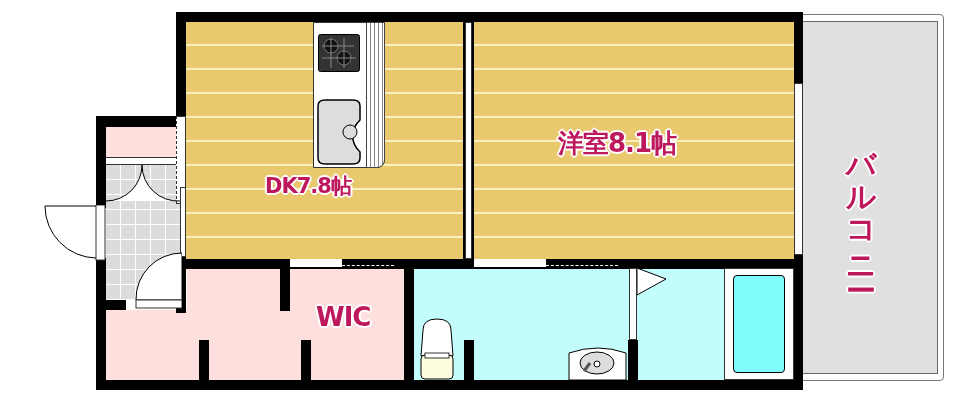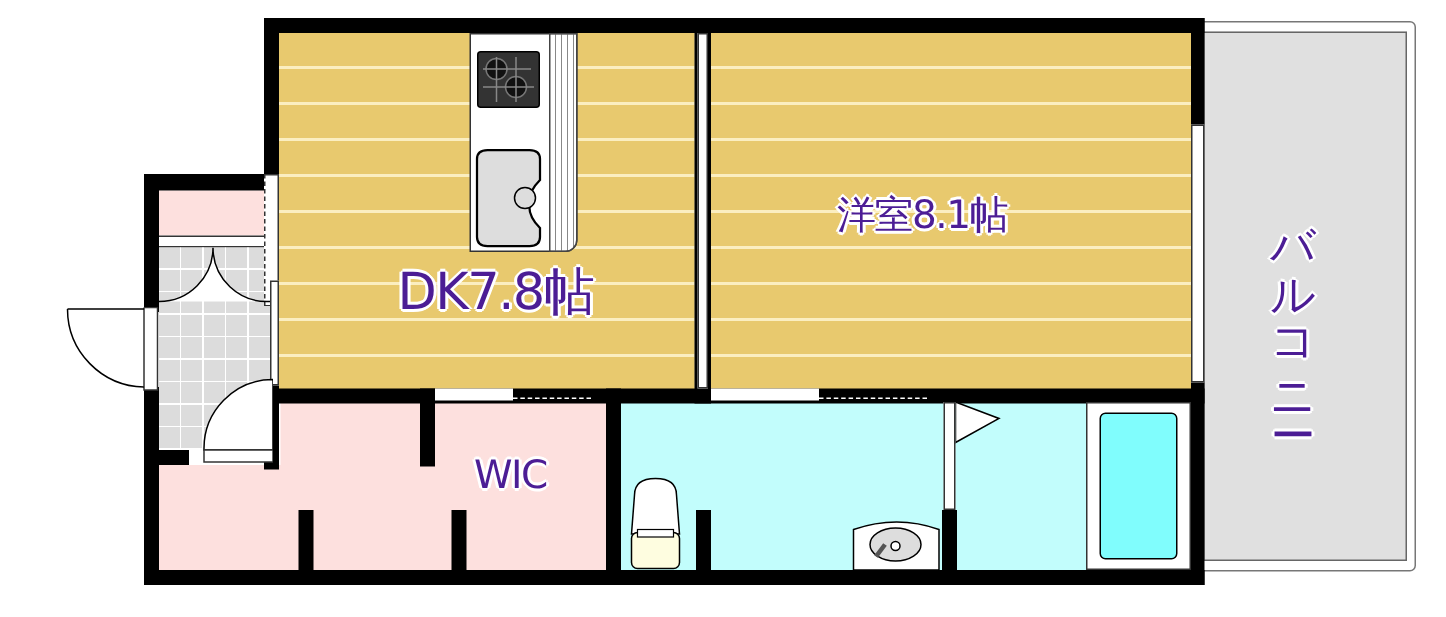--- a/index.html
+++ b/index.html
@@ -14,23 +14,24 @@
   .floor-aqua{background:#c2fdfc;}
   .floor-tile{
     background-color:#dcdcdc;
     background-image:
       repeating-linear-gradient(to right,transparent 0,transparent 14px,#ffffff 14px,#ffffff 15px),
       repeating-linear-gradient(to bottom,transparent 0,transparent 14px,#ffffff 14px,#ffffff 15px);
   }
   .balcony{background:#e0e0e0;border:1px solid #666;}
   .balcony-outer{border:1px solid #777;border-radius:4px;background:#fff;}
   .label{
-    font-family:"DejaVu Sans","Liberation Sans",sans-serif;color:#4c1d95;
+    font-family:"DejaVu Sans","Liberation Sans",sans-serif;color:#be185d;
     text-shadow:2px 0 0 #fff,-2px 0 0 #fff,0 2px 0 #fff,0 -2px 0 #fff,1px 1px 0 #fff,-1px -1px 0 #fff,1px -1px 0 #fff,-1px 1px 0 #fff;
     white-space:nowrap;
+    font-weight:bold;
   }
   .win{background:#fff;border:1px solid #333;}
   .vert-label{writing-mode:vertical-rl;text-orientation:upright;letter-spacing:2px;}
 </style>
 </head>
 <body>
 
 <div class="abs" style="left:0;top:0;width:964px;height:411px;">
 
   <div class="abs balcony-outer" style="left:798px;top:14px;width:146px;height:367px;"></div>
@@ -116,16 +117,16 @@
     <circle cx="29" cy="19" r="3" fill="#fff" stroke="#000"></circle>
   </svg>
 
   <svg class="abs" style="left:637px;top:268px;" width="34" height="38">
     <path d="M0,0 L29,11 L0,27 Z" fill="#fff" stroke="#000"></path>
   </svg>
 
   <div class="abs" style="left:724px;top:268px;width:70px;height:112px;background:#fff;border:1px solid #333;"></div>
   <div class="abs" style="left:733px;top:275px;width:52px;height:98px;background:#80fdfd;border:1px solid #000;border-radius:4px;"></div>
 
-  <div class="abs label" style="left:265px;top:172px;font-size:34px;letter-spacing:-1px;">DK7.8帖</div>
+  <div class="abs label" style="left:265px;top:172px;font-size:21px;letter-spacing:-1px;">DK7.8帖</div>
   <div class="abs label" style="left:558px;top:126px;font-size:26px;letter-spacing:-1px;">洋室8.1帖</div>
   <div class="abs label" style="left:316px;top:302px;font-size:26px;letter-spacing:-1px;">WIC</div>
 </div>
 
 </body></html>

